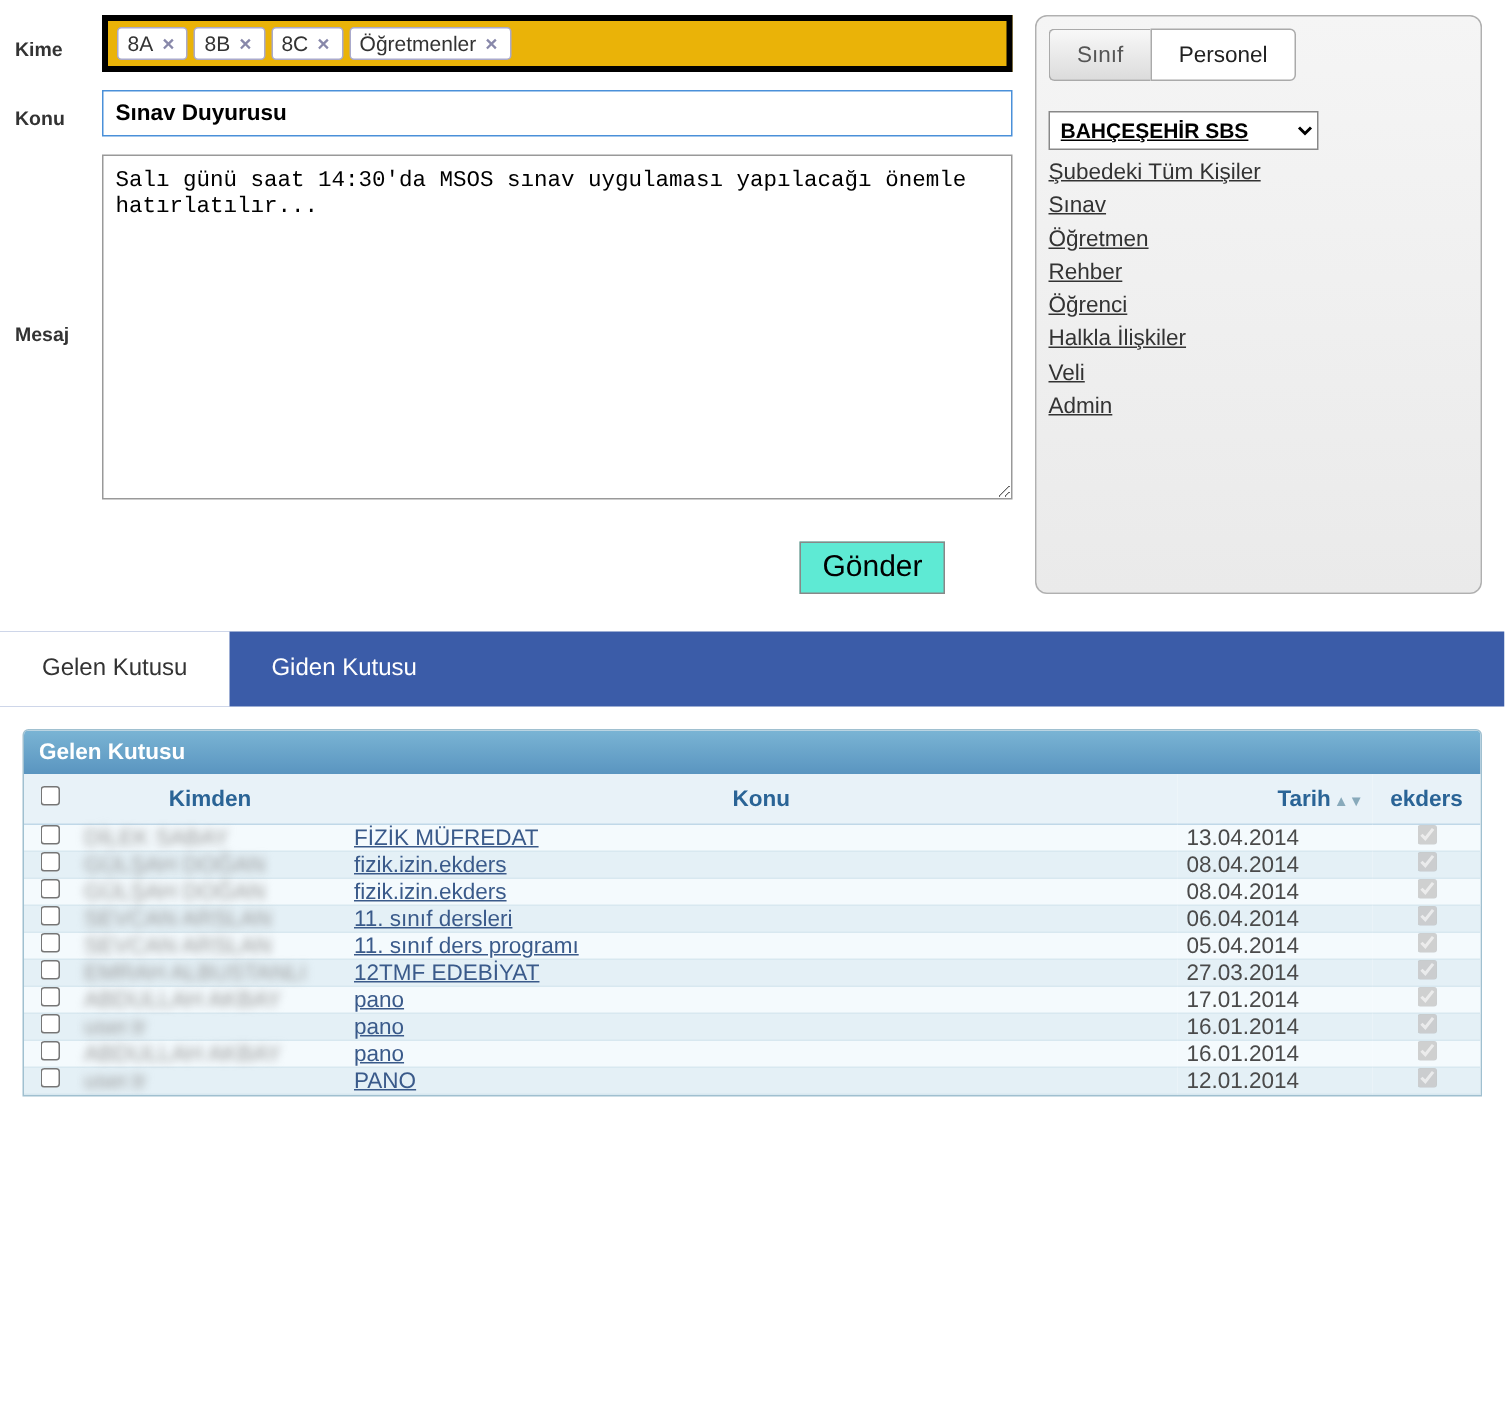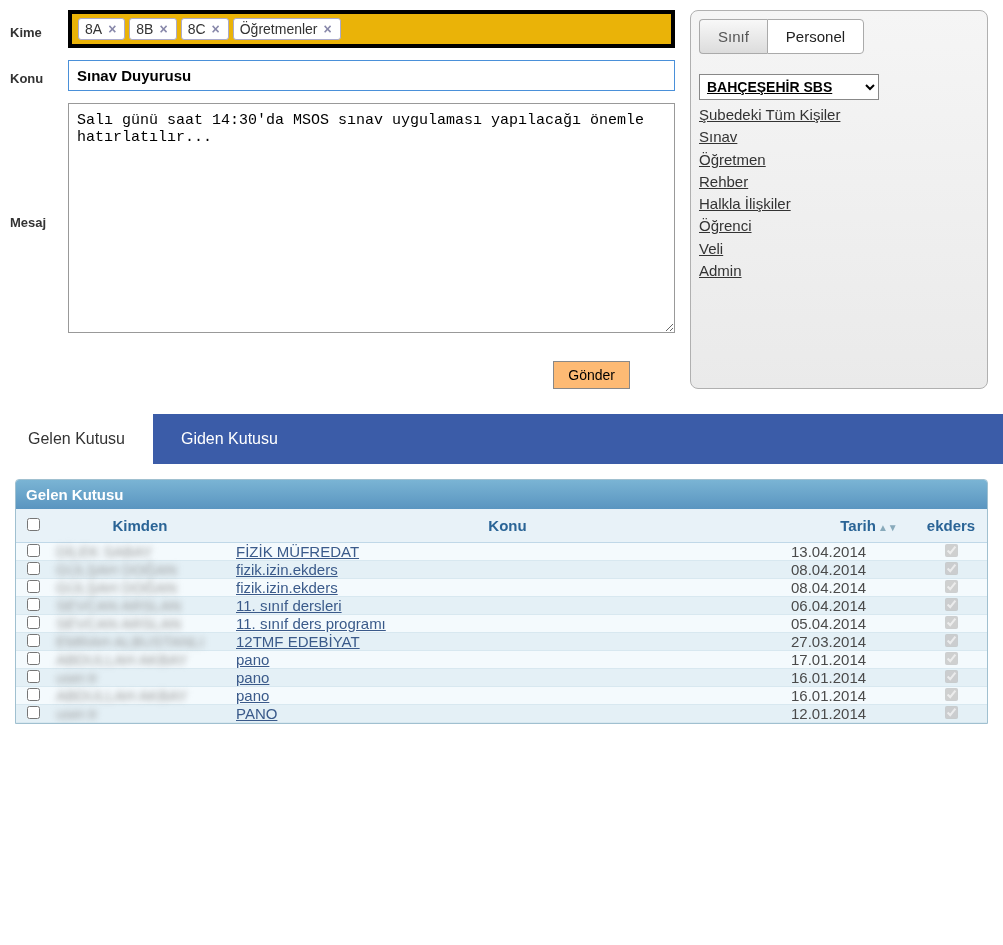--- a/index.html
+++ b/index.html
@@ -12,21 +12,21 @@
     .form-control { flex: 1; }
     
     .tag-input { border: 4px solid #000000; background: #eab308; padding: 4px 6px; display: flex; flex-wrap: wrap; gap: 4px; min-height: 32px; align-items: center; }
     .tag { border: 1px solid #aac; border-radius: 3px; padding: 2px 6px; display: inline-flex; align-items: center; gap: 4px; background: #fff; font-size: 14px; }
     .tag-remove { color: #88a; cursor: pointer; font-weight: bold; padding: 0 2px; }
     
     .subject-input { width: 100%; border: 1px solid #4a90d9; padding: 6px 8px; font-size: 15px; font-weight: bold; }
     .message-textarea { width: 100%; height: 230px; border: 1px solid #999; padding: 8px; font-family: 'Courier New', monospace; font-size: 15px; resize: both; }
     
     .send-row { text-align: right; padding-right: 45px; margin-top: 25px; }
-    .send-button { padding: 5px 14px; font-size: 14px; background: #fdba74; border: 1px solid #888; cursor: pointer; }
+    .send-button { padding: 5px 14px; font-size: 20px; background: #5eead4; border: 1px solid #888; cursor: pointer; }
     
     .sidebar-panel { width: 298px; border: 1px solid #b0b0b0; border-radius: 8px; background: linear-gradient(to bottom, #f5f5f5, #eaeaea); padding: 8px; }
     .tab-group { display: flex; margin-bottom: 20px; }
     .tab-btn { padding: 8px 18px; border: 1px solid #aaa; background: linear-gradient(to bottom, #f8f8f8, #dcdcdc); cursor: pointer; font-size: 15px; color: #555; }
     .tab-btn.active-tab { background: #fff; color: #222; }
     .tab-btn:first-child { border-radius: 4px 0 0 4px; border-right: none; }
     .tab-btn:nth-child(2) { border-radius: 0 4px 4px 0; }
     
     .school-select { width: 180px; padding: 3px; border: 1px solid #888; font-size: 14px; font-weight: bold; margin-bottom: 5px; background: #fff; text-decoration: underline; }
     .role-links { display: flex; flex-direction: column; gap: 2px; }
@@ -34,21 +34,21 @@
     
     .mailbox-tabs-wrap { background: #3b5ca8; display: flex; margin-top: 10px; }
     .mailbox-tab { padding: 16px 28px; font-size: 16px; color: #fff; cursor: pointer; }
     .mailbox-tab.active-mailbox { background: #fff; color: #333; }
     
     .inbox-section { padding: 15px; }
     .inbox-panel { border: 1px solid #a0c0d0; border-radius: 4px 4px 0 0; overflow: hidden; }
     .inbox-header { background: linear-gradient(to bottom, #7ab4d4, #5a95c0); color: #fff; font-weight: bold; padding: 6px 10px; font-size: 15px; }
     
     .inbox-table { width: 100%; border-collapse: collapse; }
-    .inbox-table th { background: #e8f2f8; color: #2a6496; font-weight: bold; padding: 8px 6px; border-bottom: 1px solid #c0d8e8; font-size: 15px; text-align: center; }
+    .inbox-table th { background: #e8f2f8; color: #2a6496; font-weight: bold; padding: 8px 6px; border-bottom: 1px solid #c0d8e8; font-size: 15px; text-align: right; }
     .inbox-table th.center { text-align: center; }
     .inbox-table td { padding: 0 6px; border-bottom: 1px solid #d8e8f0; font-size: 15px; }
     .inbox-table tr:nth-child(odd) td { background: #f4fafd; }
     .inbox-table tr:nth-child(even) td { background: #e4f0f6; }
     
     .col-check { width: 34px; text-align: center; }
     .col-from { width: 180px; }
     .col-date { width: 130px; color: #4a4a4a; }
     .col-read { width: 72px; text-align: center; }
     
@@ -109,22 +109,22 @@
       <div class="tab-btn active-tab">Personel</div>
     </div>
     <select class="school-select">
       <option>BAHÇEŞEHİR SBS</option>
     </select>
     <div class="role-links" id="role-links">
         <a class="role-link">Şubedeki Tüm Kişiler</a>
         <a class="role-link">Sınav</a>
         <a class="role-link">Öğretmen</a>
         <a class="role-link">Rehber</a>
+        <a class="role-link">Öğrenci</a>
         <a class="role-link">Halkla İlişkiler</a>
-        <a class="role-link">Öğrenci</a>
         <a class="role-link">Veli</a>
         <a class="role-link">Admin</a>
       </div>
   </div>
 </div>
 
 <div class="mailbox-tabs-wrap">
   <div class="mailbox-tab active-mailbox">Gelen Kutusu</div>
   <div class="mailbox-tab">Giden Kutusu</div>
 </div>

